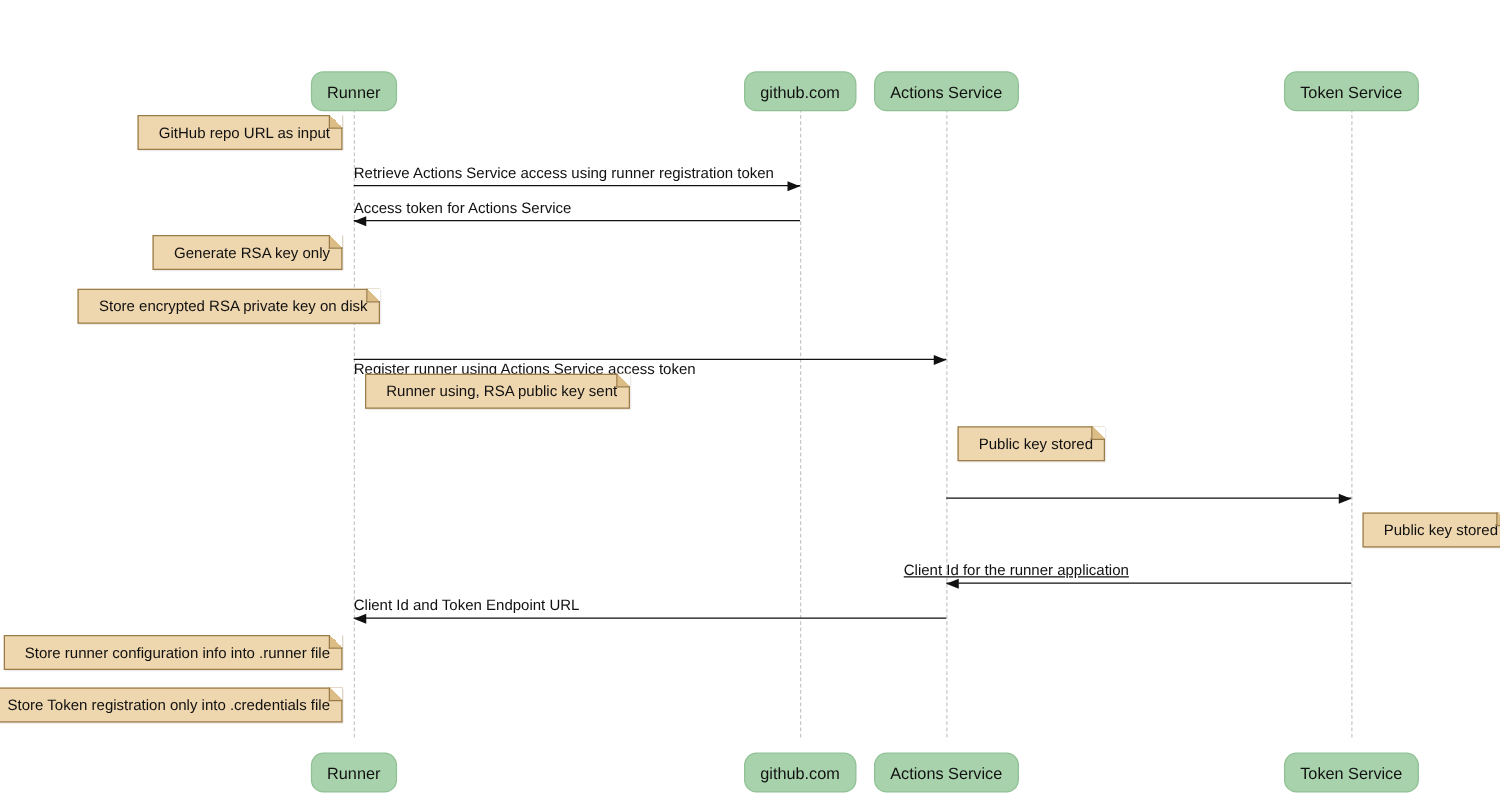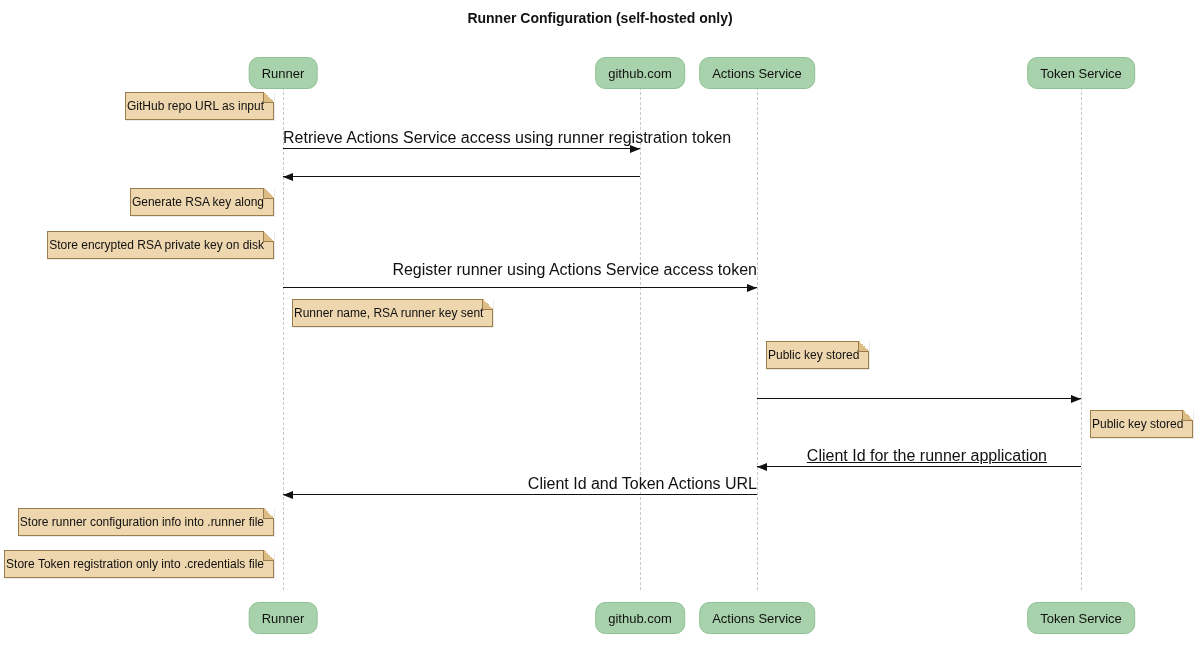--- a/index.html
+++ b/index.html
@@ -24,76 +24,76 @@
     height: 32px; line-height: 32px; padding: 0 12px;
     box-sizing: border-box; white-space: nowrap;
     background: var(--p-fill, #a8d2ab);
     border: 1px solid var(--p-border, #8fc194);
     border-radius: 10px;
     font-size: 13px; text-align: center; color: var(--p-text, #111); margin-top: 12px;
   }
   .msg-line { position: absolute; height: 0; border-top: 1px solid var(--msg, #111); }
   .msg-label {
     position: absolute; height: 16px; line-height: 16px;
-    font-size: 16px; text-align: right; white-space: nowrap; color: var(--msg, #111);
+    font-size: 12px; text-align: left; white-space: nowrap; color: var(--msg, #111);
   }
   .arrow { position: absolute; width: 0; height: 0;
     border-top: 4px solid transparent; border-bottom: 4px solid transparent; }
   .arrow.right { border-left: 10px solid var(--msg, #111); }
   .arrow.left  { border-right: 10px solid var(--msg, #111); }
   .note {
     position: absolute; box-sizing: border-box;
     background: var(--n-fill, #eed6ae);
     border: 1px solid var(--n-border, #9a7d4b);
-    padding: 6px 9px 6px 1px;
+    padding: 6px 9px 6px 16px;
     font-size: 12px; white-space: nowrap; color: #111;
     box-shadow: 1px 1px 0 rgba(0,0,0,0.08);
   }
   .note::after {
     content: ""; position: absolute; top: -1px; right: -1px;
     width: 10px; height: 10px;
     background: linear-gradient(225deg, #ffffff 0%, #ffffff 50%, var(--n-fold, #dcbd85) 50%, var(--n-fold, #dcbd85) 100%);
     border-left: 1px solid var(--n-border, #9a7d4b);
     border-bottom: 1px solid var(--n-border, #9a7d4b);
   }
 </style>
 </head>
 <body>
 
 <div id="canvas" style="--bg: #ffffff; --p-fill: #a8d2ab; --p-border: #8fc194; --p-text: #111111; --n-fill: #eed6ae; --n-border: #9a7d4b; --n-fold: #dcbd85; --lifeline: #c8c8c8; --msg: #111111;">
-  <div class="title">Runner Configuration (self-hosted only)</div>
 <div class="lifeline" style="left: 283px; top: 77px; height: 513px;"></div>
     <div class="participant" style="left: 283px; top: 45px;">Runner</div>
     <div class="participant" style="left: 283px; top: 590px;">Runner</div>
     <div class="lifeline" style="left: 640px; top: 77px; height: 513px;"></div>
     <div class="participant" style="left: 640px; top: 45px;">github.com</div>
     <div class="participant" style="left: 640px; top: 590px;">github.com</div>
     <div class="lifeline" style="left: 757px; top: 77px; height: 513px;"></div>
     <div class="participant" style="left: 757px; top: 45px;">Actions Service</div>
     <div class="participant" style="left: 757px; top: 590px;">Actions Service</div>
     <div class="lifeline" style="left: 1081px; top: 77px; height: 513px;"></div>
     <div class="participant" style="left: 1081px; top: 45px;">Token Service</div>
     <div class="participant" style="left: 1081px; top: 590px;">Token Service</div>
     <div class="msg-line" style="left: 283px; top: 148px; width: 357px;"></div>
     <div class="msg-label" style="left: 283px; width: 357px; top: 130px;">Retrieve Actions Service access using runner registration token</div>
     <div class="arrow right" style="top: 145px; left: 630px;"></div>
     <div class="msg-line" style="left: 283px; top: 176px; width: 357px;"></div>
+    <div class="msg-label" style="left: 283px; width: 357px; top: 158px;">Access token for Actions Service</div>
     <div class="arrow left" style="top: 173px; left: 283px;"></div>
     <div class="msg-line" style="left: 283px; top: 287px; width: 474px;"></div>
-    <div class="msg-label" style="left: 283px; width: 474px; top: 262px;">Register runner using Actions Service access token</div>
+    <div class="msg-label" style="left: 283px; width: 474px; top: 287px;">Register runner using Actions Service access token</div>
     <div class="arrow right" style="top: 284px; left: 747px;"></div>
     <div class="msg-line" style="left: 757px; top: 398px; width: 324px;"></div>
     <div class="arrow right" style="top: 395px; left: 1071px;"></div>
     <div class="msg-line" style="left: 757px; top: 466px; width: 324px;"></div>
     <div class="msg-label" style="left: 723px; width: 324px; top: 448px; text-decoration: underline;">Client Id for the runner application</div>
     <div class="arrow left" style="top: 463px; left: 757px;"></div>
     <div class="msg-line" style="left: 283px; top: 494px; width: 474px;"></div>
-    <div class="msg-label" style="left: 283px; width: 474px; top: 476px;">Client Id and Token Actions URL</div>
+    <div class="msg-label" style="left: 283px; width: 474px; top: 476px;">Client Id and Token Endpoint URL</div>
     <div class="arrow left" style="top: 491px; left: 283px;"></div>
     <div class="note" style="top: 92px; right: 926px;">GitHub repo URL as input</div>
-    <div class="note" style="top: 188px; right: 926px;">Generate RSA key along</div>
-    <div class="note" style="top: 231px; right: 926px; margin-left: 48px;">Store encrypted RSA private key on disk</div>
-    <div class="note" style="top: 299px; left: 292px;">Runner name, RSA runner key sent</div>
+    <div class="note" style="top: 188px; right: 926px;">Generate RSA key only</div>
+    <div class="note" style="top: 231px; right: 896px; margin-left: 48px;">Store encrypted RSA private key on disk</div>
+    <div class="note" style="top: 299px; left: 292px;">Runner using, RSA public key sent</div>
     <div class="note" style="top: 341px; left: 766px;">Public key stored</div>
     <div class="note" style="top: 410px; left: 1090px;">Public key stored</div>
     <div class="note" style="top: 508px; right: 926px; text-align: center;">Store runner configuration info into .runner file</div>
     <div class="note" style="top: 550px; right: 926px;">Store Token registration only into .credentials file</div>
   </div>
 
 </body></html>

